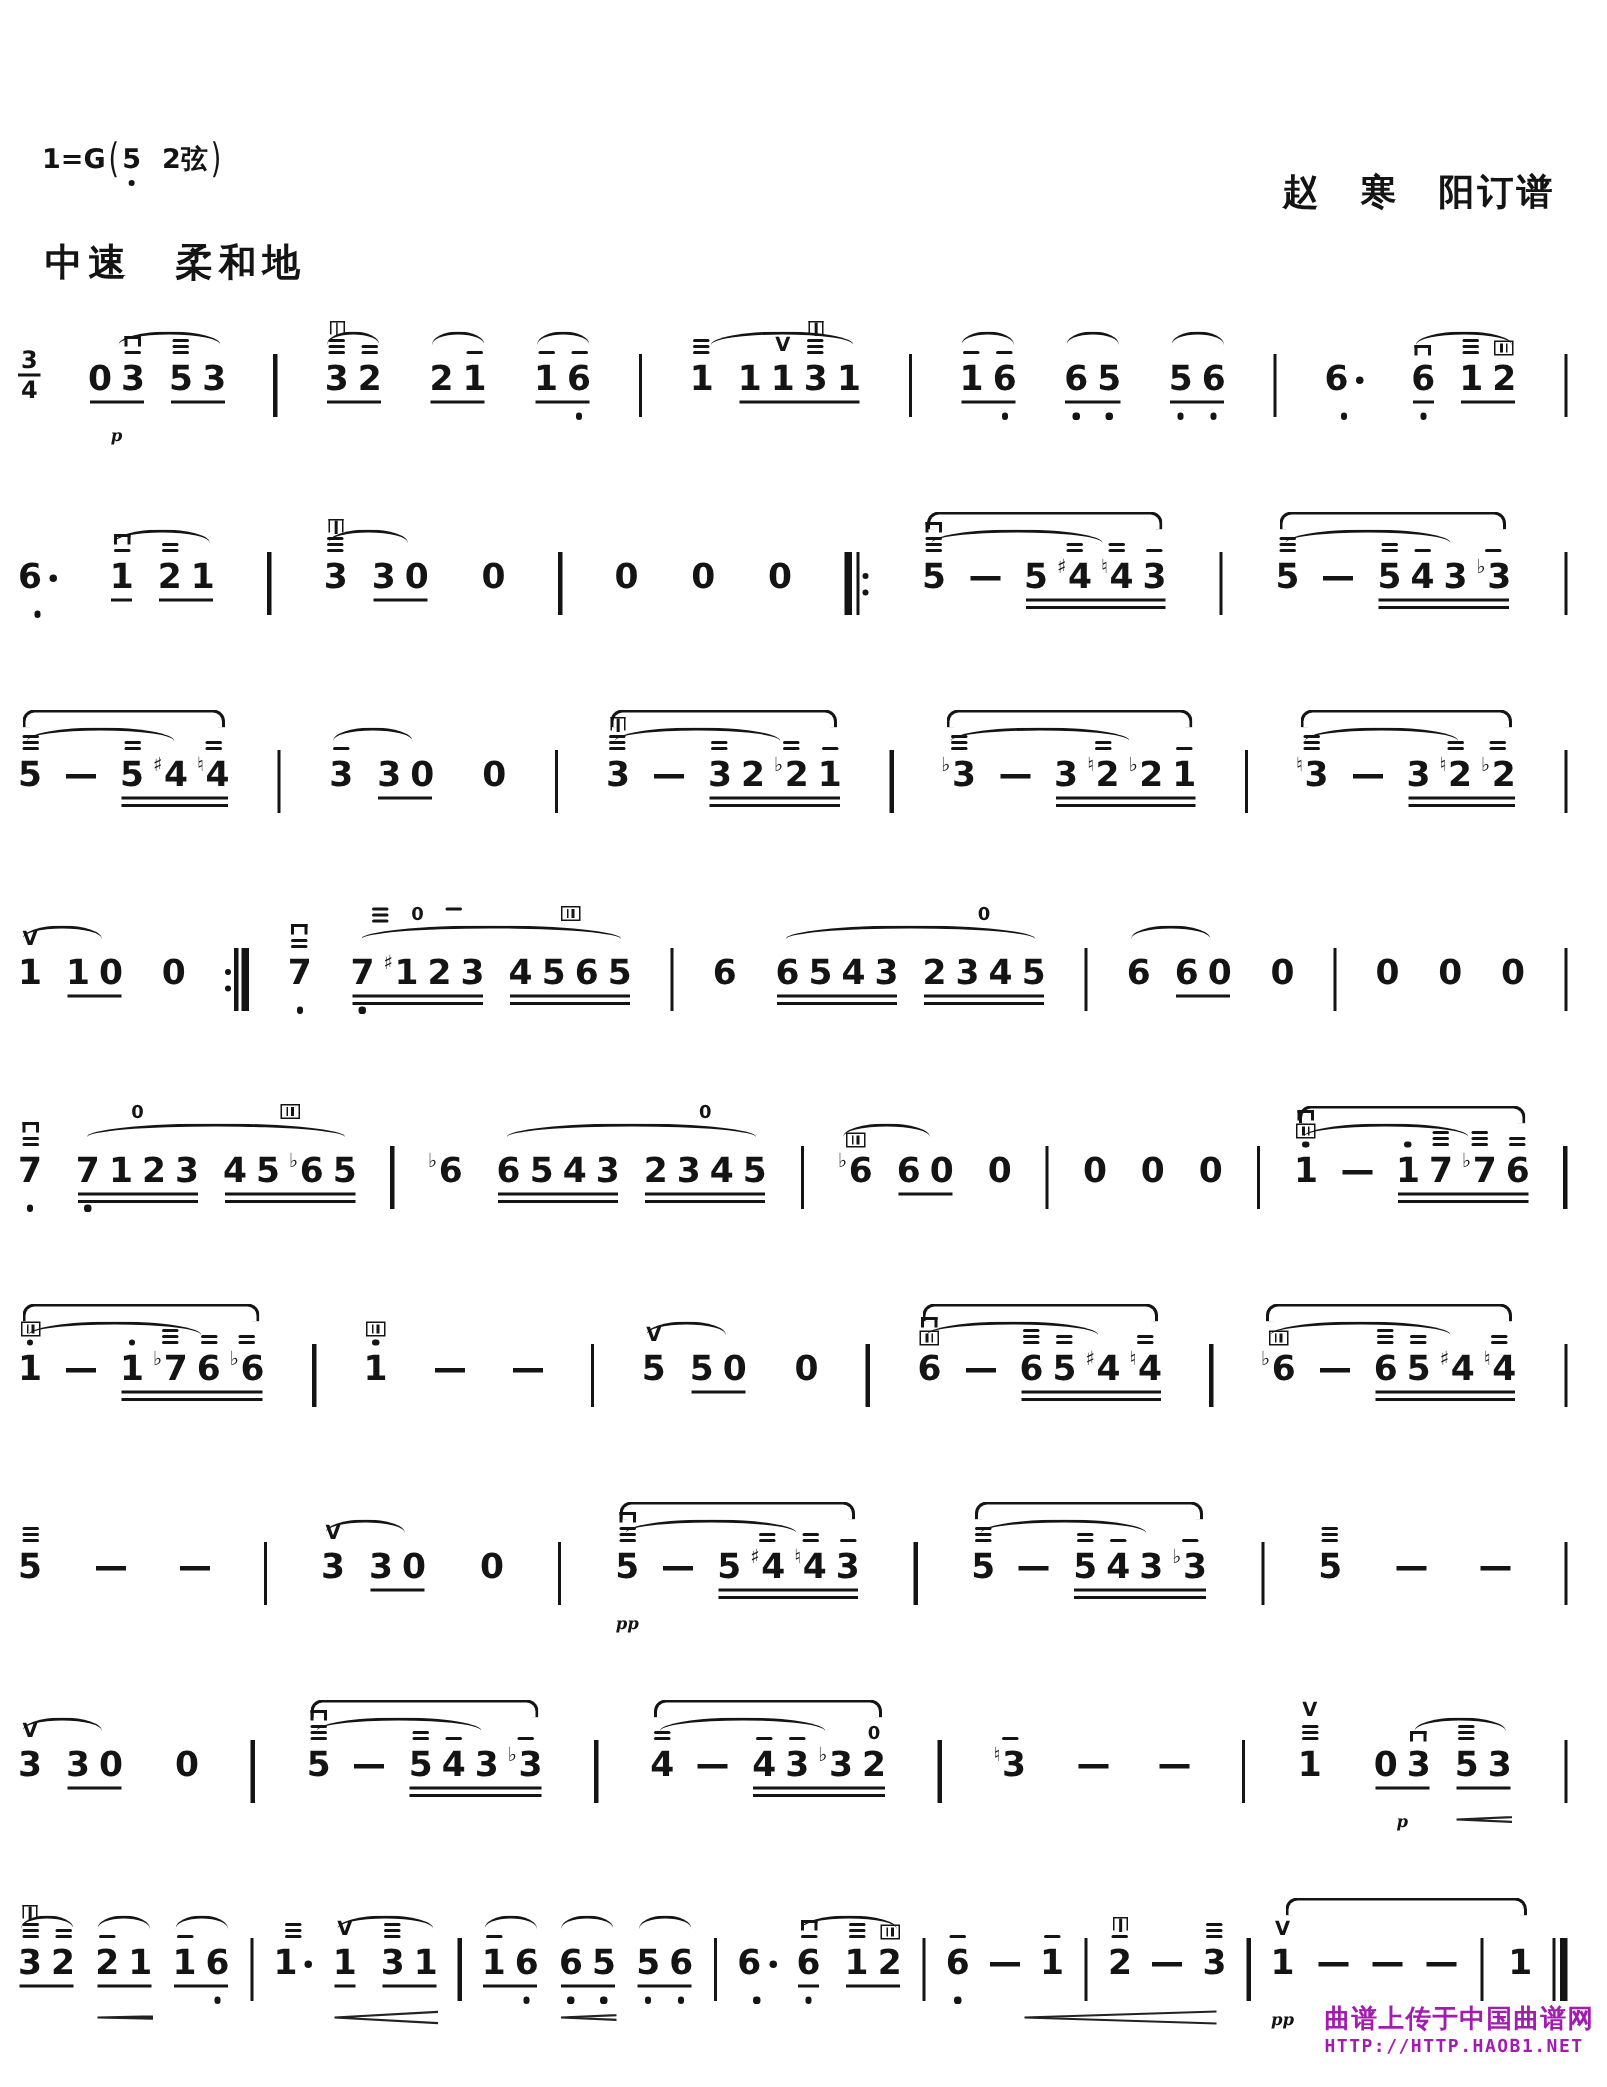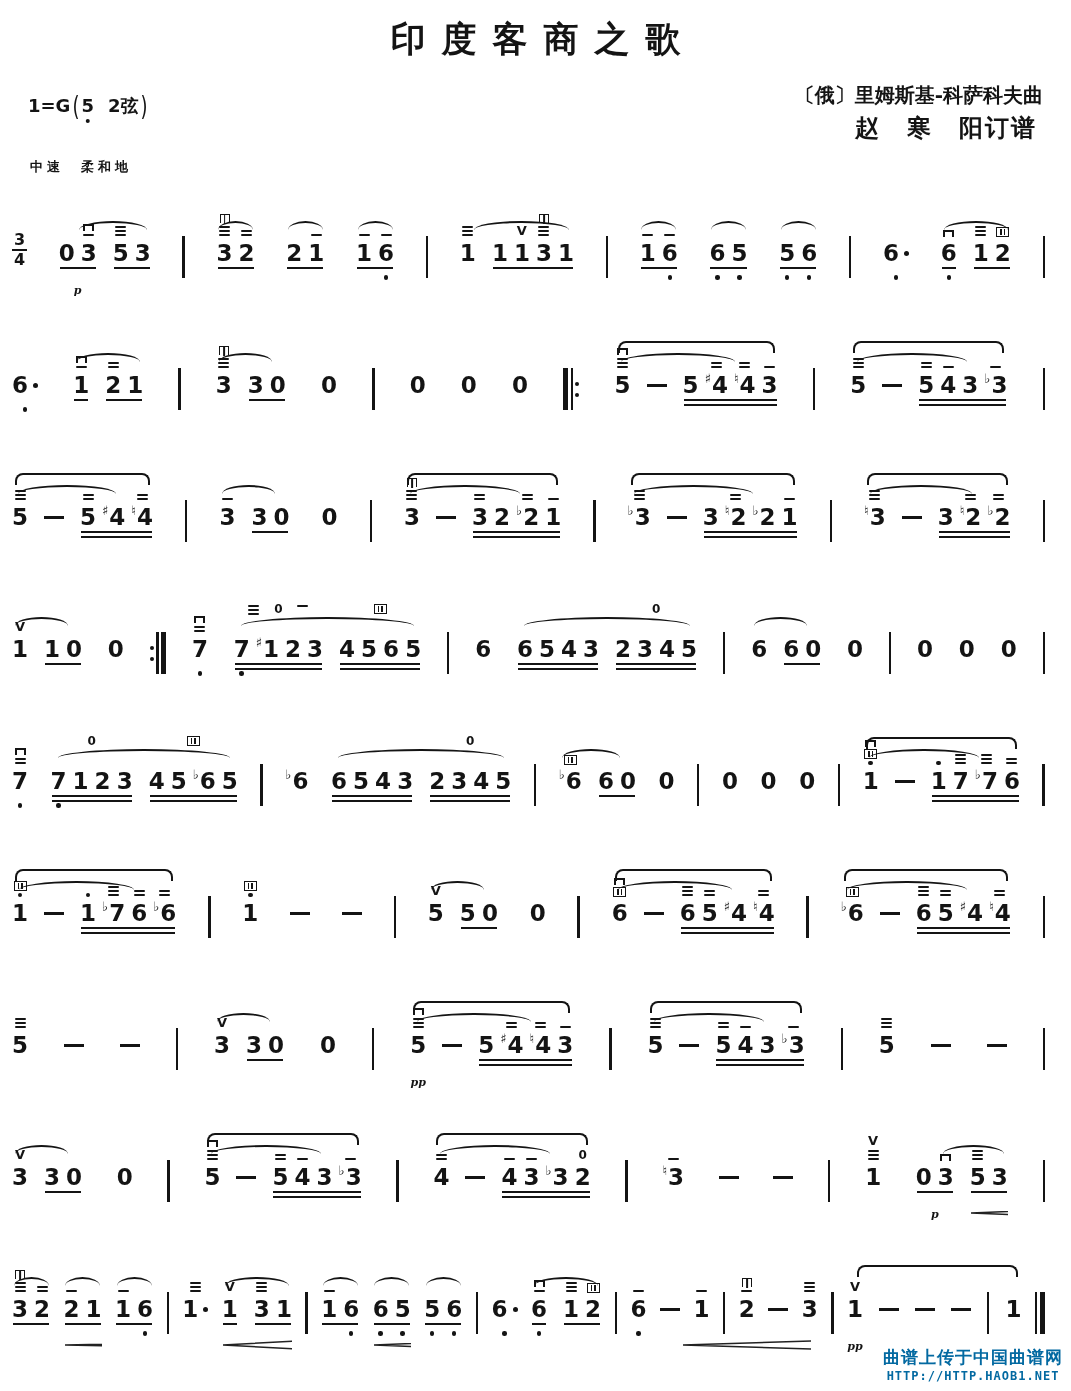--- a/index.html
+++ b/index.html
@@ -14,21 +14,21 @@
   .subtitle{position:absolute;top:96px;left:0;right:0;text-align:center;
             font-size:21px;font-weight:bold;letter-spacing:2px;}
   .composer{position:absolute;top:82px;right:28px;font-size:20px;font-weight:bold;}
   .arranger{position:absolute;top:112px;right:34px;font-size:24px;font-weight:bold;letter-spacing:2px;}
   .keysig{position:absolute;left:28px;top:94px;font-size:18px;font-weight:bold;}
   .bigp{display:inline-block;transform:scaleY(1.5);font-weight:normal;margin:0 2px;}
   .k5{position:relative;display:inline-block;}
   .k5::after{content:"";position:absolute;left:50%;bottom:-7px;width:4.5px;height:4.5px;
              border-radius:50%;background:#141414;transform:translateX(-50%);}
   .ksp{display:inline-block;width:14px;}
-  .tempo{position:absolute;top:158px;left:30px;font-size:13px;font-weight:bold;letter-spacing:4px;}
+  .tempo{position:absolute;top:158px;left:30px;font-size:25px;font-weight:bold;letter-spacing:4px;}
   
   .score{padding-top:2px;}
   .sysline{display:flex;justify-content:space-between;align-items:flex-start;
            height:132px;padding:0 26px 0 12px;}
   
   .tok{display:inline-flex;flex-direction:column;align-items:center;}
   .sup{height:32px;display:flex;flex-direction:column;justify-content:flex-end;
        align-items:center;gap:2px;padding-bottom:3px;box-sizing:border-box;}
   .num{height:26px;display:inline-flex;align-items:center;font-weight:bold;
        font-size:23px;line-height:26px;}
@@ -75,33 +75,31 @@
           box-sizing:border-box;position:relative;}
   .mk-nei::after{content:"";position:absolute;left:50%;top:0;bottom:-1px;width:1.8px;
                  background:#141414;transform:translateX(-50%);}
   .mk-4{width:13px;height:10px;border:1.8px solid #141414;box-sizing:border-box;position:relative;}
   .mk-4::before,.mk-4::after{content:"";position:absolute;top:1px;bottom:1px;width:1.6px;background:#141414;}
   .mk-4::before{left:3px;}
   .mk-4::after{right:3px;}
   .mk-v{font-weight:bold;font-size:13px;line-height:12px;}
   .mk-0{font-weight:bold;font-size:12px;line-height:11px;}
   
-  .watermark{position:absolute;right:8px;bottom:8px;text-align:center;color:#0369a1;}
+  .watermark{position:absolute;right:8px;bottom:20px;text-align:left;color:#a21caf;}
   .wm1{font-size:17px;font-weight:bold;letter-spacing:1px;}
   .wm2{font-family:"DejaVu Sans Mono",monospace;font-size:12px;font-weight:bold;letter-spacing:1px;}
 </style>
 </head>
 <body>
 
 <div class="header">
-  <div class="title">印度客商之歌</div>
   <div class="keysig">
     <span>1=G</span><span class="bigp">(</span><span class="k5">5</span><span class="ksp"></span><span>2弦</span><span class="bigp">)</span>
   </div>
-  <div class="composer">〔俄〕里姆斯基-科萨科夫曲</div>
   <div class="arranger">赵　寒　阳订谱</div>
   <div class="tempo">中速　柔和地</div>
 </div>
 
 <div class="score" id="score">
     <div class="sysline">
       <span class="ts">
         <span class="tsn">3</span>
         <span class="tsline"></span>
         <span class="tsn">4</span>

